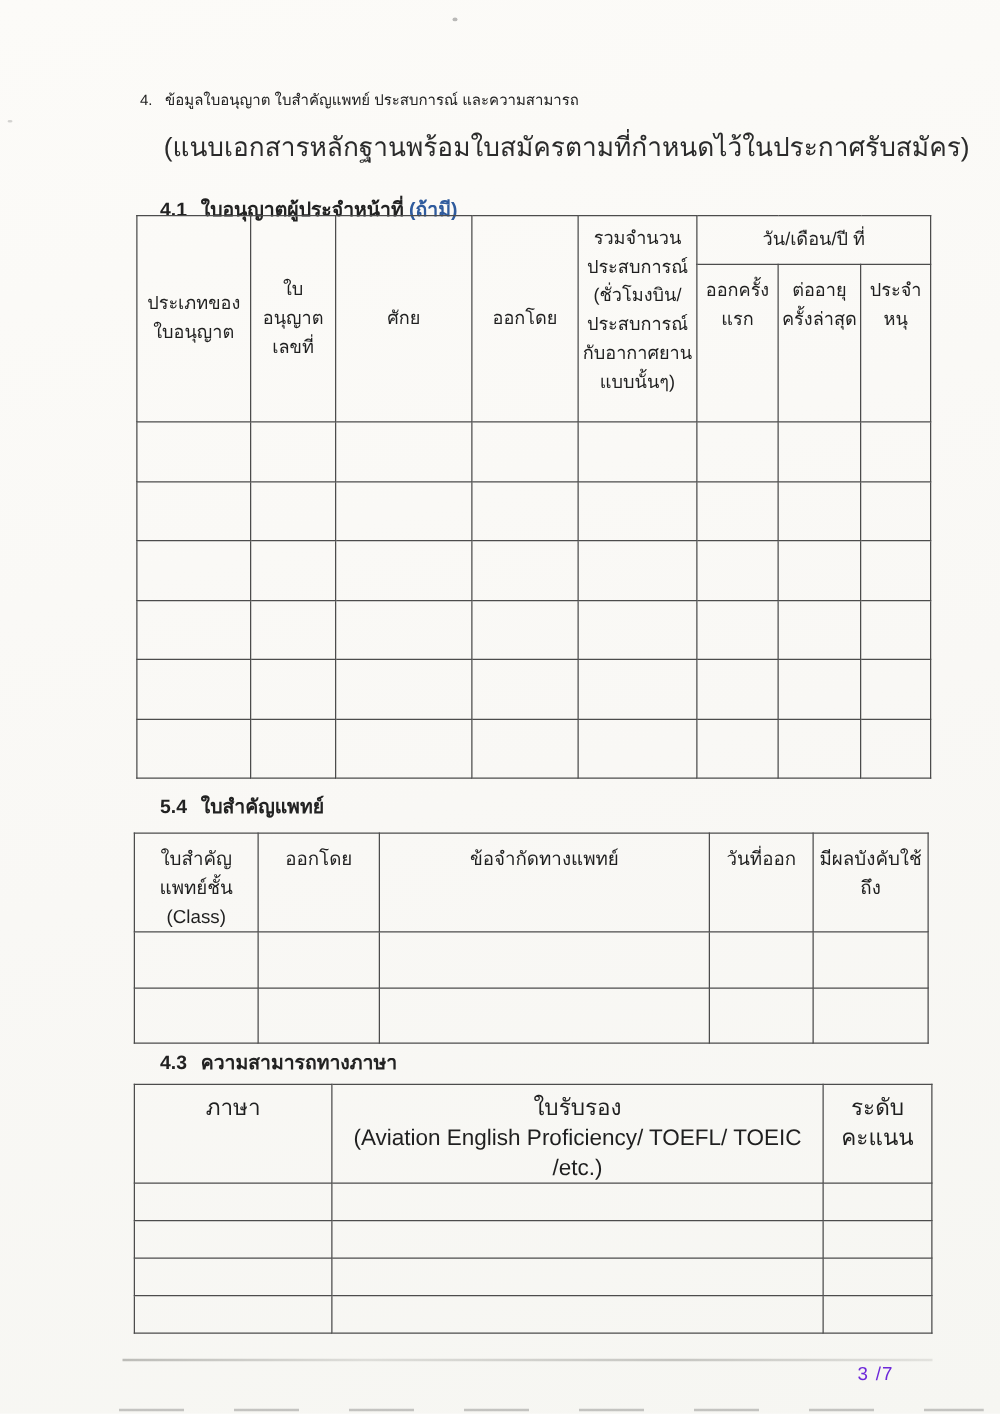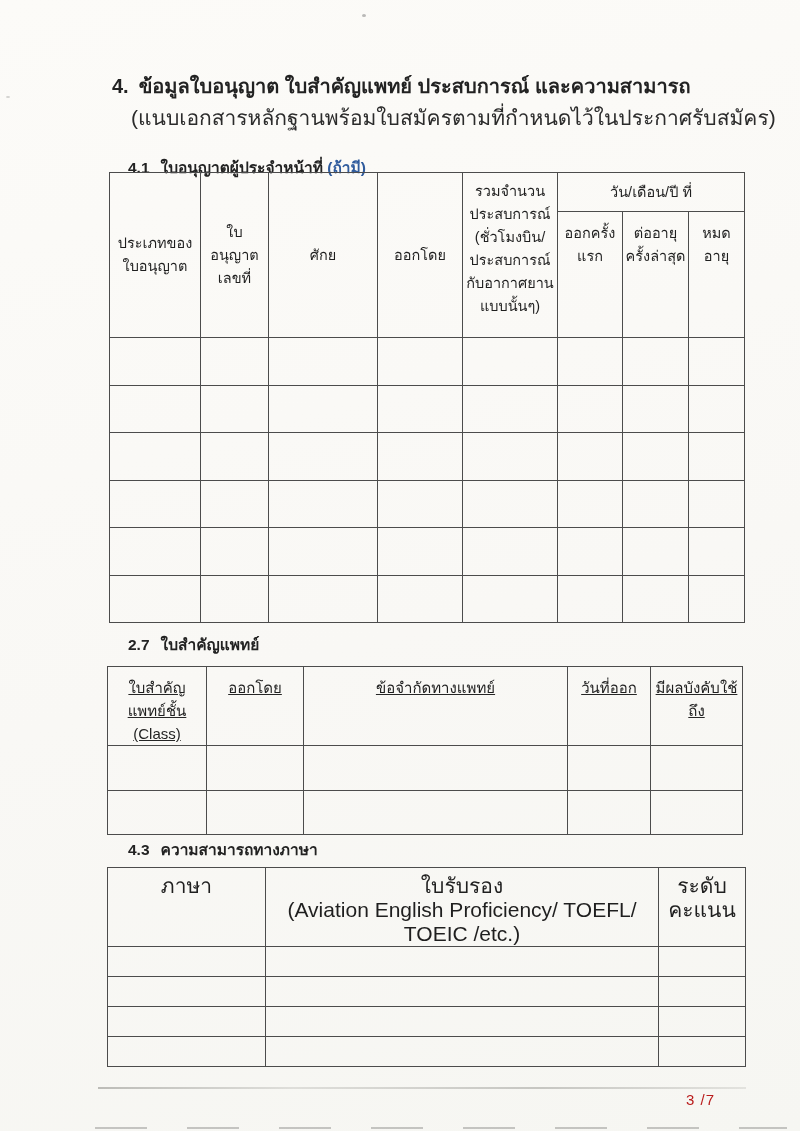--- a/index.html
+++ b/index.html
@@ -7,21 +7,21 @@
   body {
     position:relative;
     font-family:"Liberation Sans","DejaVu Sans",sans-serif;
     color:#262626;
     background:linear-gradient(165deg,#fcfbf8 0%,#f9f8f5 55%,#f6f6f2 100%);
     overflow:hidden;
   }
   .abs { position:absolute; }
 
   
-  .h-main { left:112px; top:70px; font-size:20px; font-weight:700; color:#222; }
+  .h-main { left:112px; top:70px; font-size:12px; font-weight:400; color:#222; }
   .h-main .num { margin-right:10px; }
   .h-note { left:131px; top:101px; font-size:21px; font-weight:400; color:#2b2b2b; }
   .h-sub  { font-size:15.5px; font-weight:700; color:#222; }
   .h-sub .num { margin-right:11px; }
   #h41 { left:128px; top:136px;margin-top:19px; }
   #h42 { left:128px; top:632px; }
   #h43 { left:128px; top:837px; }
   .suffix { font-weight:700; }
 
   
@@ -33,30 +33,30 @@
     color:#1f1f1f; padding:0 2px;
   }
 
   #t41 { left:109px; top:172px; width:636px; }
   #t41 tr.row1 { height:39px; }
   #t41 tr.row2 { height:126px; }
   #t41 th.tall { vertical-align:top; padding-top:7px; }
   #t41 th.subh { vertical-align:top; padding-top:10px; }
   #t41 tbody td { height:47.5px; }
 
-  #t42 { left:107px; top:666px; width:636px;text-decoration:underline; }
+  #t42 { left:107px; top:666px; width:636px; }
   #t42 thead th { height:66px; vertical-align:top; padding-top:9px; font-size:15px; }
   #t42 tbody td { height:44.5px; }
 
   #t43 { left:107px; top:867px; width:638px; }
-  #t43 thead th { height:54px; vertical-align:top; padding-top:6px; font-size:21px; line-height:24px;text-align:center; }
+  #t43 thead th { height:54px; vertical-align:top; padding-top:6px; font-size:18px; line-height:24px;text-align:center; }
   #t43 tbody td { height:30px; }
 
   
-  #pageNum { left:686px; top:1091px; font-size:15px; color:#b91c1c; letter-spacing:1px; }
+  #pageNum { left:686px; top:1091px; font-size:15px; color:#6d28d9; letter-spacing:1px; }
 
   
   .faint-line {
     left:98px; top:1087px; width:648px; height:2px;
     background:linear-gradient(90deg, rgba(140,140,135,.55), rgba(165,165,160,.3) 30%, rgba(150,150,145,.5) 68%, rgba(175,175,170,.28));
   }
   .bottom-edge {
     left:95px; top:1127px; width:692px; height:2px;
     background:repeating-linear-gradient(90deg, rgba(120,120,118,.4) 0 52px, transparent 52px 92px);
   }
@@ -101,21 +101,21 @@
 ประสบการณ์
 กับอากาศยาน
 แบบนั้นๆ)</th>
       <th colspan="3">วัน/เดือน/ปี ที่</th>
     </tr>
     <tr class="row2">
       <th class="subh">ออกครั้ง
 แรก</th>
       <th class="subh">ต่ออายุ
 ครั้งล่าสุด</th>
-      <th class="subh">หมดอายุ</th>
+      <th class="subh">ประจำหนุ</th>
     </tr>
   </thead>
   <tbody>
       <tr>
         <td></td>
         <td></td>
         <td></td>
         <td></td>
         <td></td>
         <td></td>
@@ -169,21 +169,21 @@
         <td></td>
         <td></td>
         <td></td>
         <td></td>
         <td></td>
       </tr>
     </tbody>
 </table>
 
 <div class="abs h-sub" id="h42">
-  <span class="num">2.7</span><span>ใบสำคัญแพทย์</span>
+  <span class="num">5.4</span><span>ใบสำคัญแพทย์</span>
 </div>
 
 <table id="t42">
   <colgroup>
     <col style="width:99px">
       <col style="width:97px">
       <col style="width:264px">
       <col style="width:83px">
       <col style="width:92px">
   </colgroup>

